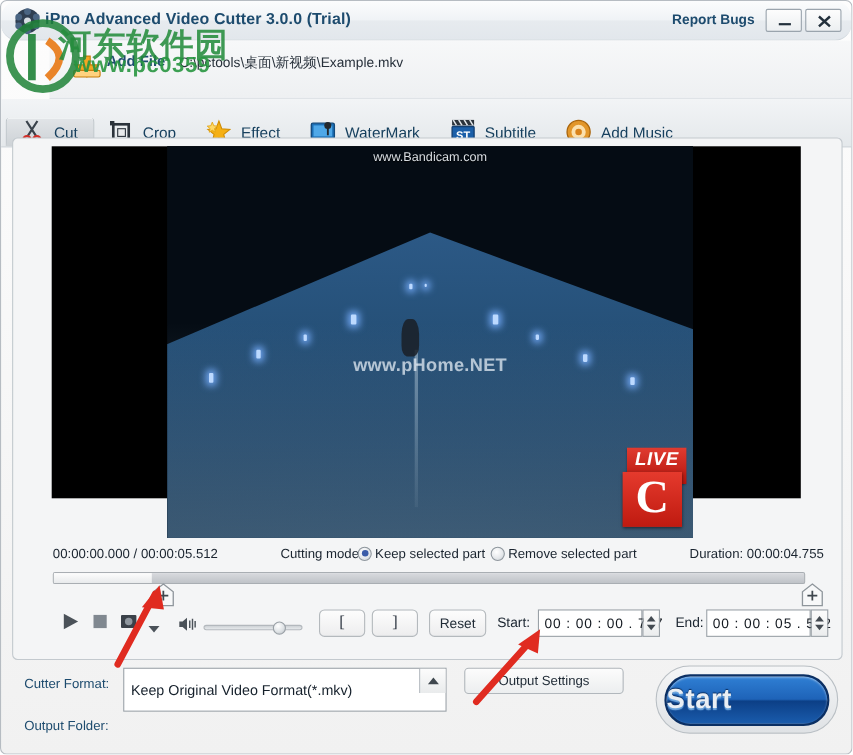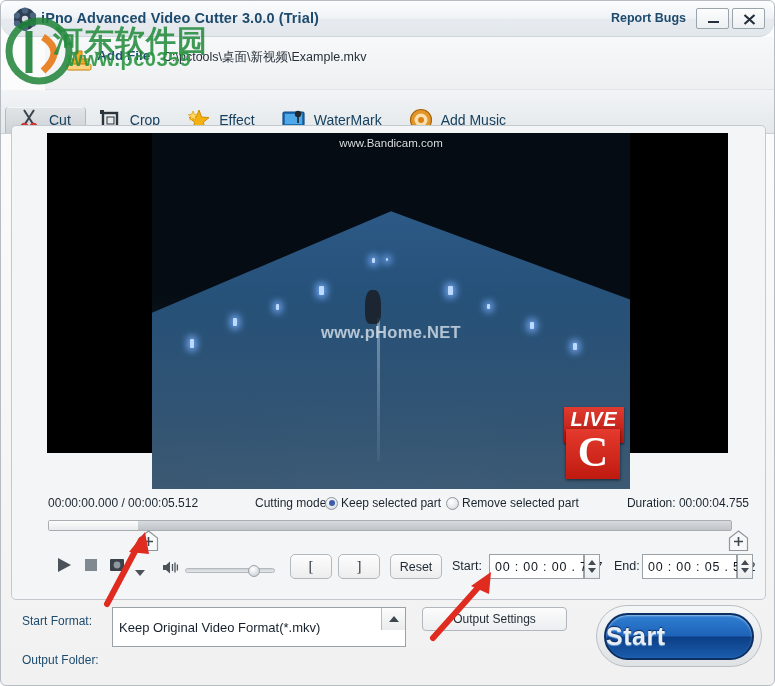--- a/index.html
+++ b/index.html
@@ -166,21 +166,21 @@
     color: rgba(235,243,250,.72);
     letter-spacing: .3px;
   }
   #live-badge {
     position: absolute; right: 6px; bottom: 8px;
     width: 72px; height: 74px;
   }
   #live-badge .live-tag {
     position: absolute; right: 0; top: 0;
     background: linear-gradient(#e03b30, #b4150d);
-    color: #fff; font-weight: bold; font-size: 20px;
+    color: #fff; font-weight: bold; font-size: 17px;
     padding: 1px 7px 12px 7px;
     letter-spacing: .5px;
     font-style: italic;
     box-shadow: 0 1px 2px rgba(0,0,0,.6);
   }
   #live-badge .c-box {
     position: absolute; right: 4px; top: 22px;
     width: 54px; height: 50px;
     background: linear-gradient(#e53a2d, #bf1a10);
     display: flex; align-items: center; justify-content: center;
@@ -476,20 +476,31 @@
           <rect x="2" y="5" width="21" height="14" rx="1.5" fill="#1c6fb5" stroke="#134a7c" stroke-width="1.2"></rect>
           <rect x="4" y="7" width="17" height="10" fill="#4fa8e8"></rect>
           <rect x="1" y="20" width="23" height="2.5" rx="1" fill="#cfd6dc"></rect>
           <circle cx="17" cy="7" r="3.2" fill="#23282d"></circle>
           <rect x="16.2" y="9" width="1.7" height="7" fill="#23282d"></rect>
         </svg>
       </span>
       <span class="tab-label">WaterMark</span>
     </div>
 
+    <div class="tab">
+      <span class="ticon">
+        <svg width="26" height="26" viewBox="0 0 26 26">
+          <rect x="3" y="2" width="20" height="5" fill="#2b333b"></rect>
+          <path d="M4 2 l3 5 M9 2 l3 5 M14 2 l3 5 M19 2 l3 5" stroke="#dfe4e8" stroke-width="1.4"></path>
+          <rect x="3" y="8" width="20" height="15" rx="1" fill="#1b5fa8" stroke="#123f71" stroke-width="1.2"></rect>
+          <text x="13" y="19.5" font-size="10" font-weight="bold" fill="#ffffff" text-anchor="middle" font-family="Liberation Sans, sans-serif">ST</text>
+        </svg>
+      </span>
+      <span class="tab-label">Subtitle</span>
+    </div>
 
     <div class="tab">
       <span class="ticon">
         <svg width="26" height="26" viewBox="0 0 26 26">
           <circle cx="13" cy="13" r="10.5" fill="#e2962a" stroke="#a9650d" stroke-width="1.2"></circle>
           <circle cx="13" cy="13" r="6.5" fill="#fbe0ad"></circle>
           <circle cx="13" cy="13" r="3" fill="#d9821a"></circle>
         </svg>
       </span>
       <span class="tab-label">Add Music</span>
@@ -626,21 +637,21 @@
       </div>
       <div class="spin" id="spin-end">
         <span class="ar up"></span>
         <span class="ar dn"></span>
       </div>
     </div>
   </div>
 
   <div id="output">
 
-    <div class="out-label" id="lbl-format">Start Format:</div>
+    <div class="out-label" id="lbl-format">Cutter Format:</div>
     <div id="format-select">
       <span id="format-value">Keep Original Video Format(*.mkv)</span>
       <span id="format-arrow">
           <span class="ar"></span>
         </span>
     </div>
 
     <div id="btn-output-settings">
       <span>Output Settings</span>
     </div>

